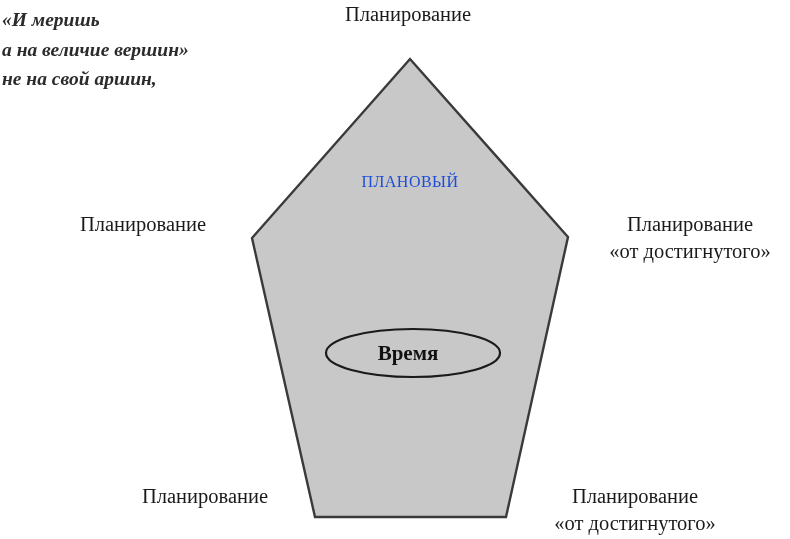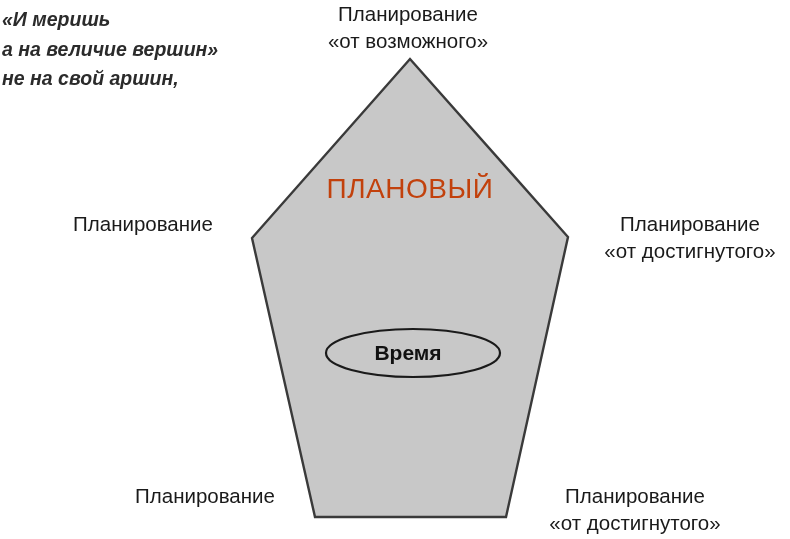--- a/index.html
+++ b/index.html
@@ -6,21 +6,21 @@
     margin: 0;
     padding: 0;
     background: #ffffff;
   }
   #canvas {
     position: relative;
     width: 784px;
     height: 539px;
     background: #ffffff;
     overflow: hidden;
-    font-family: Liberation Sans, sans-serif;
+    font-family: Liberation Serif, serif;
     color: #1a1a1a;
   }
   #diagram-svg {
     position: absolute;
     left: 0;
     top: 0;
     width: 790px;
     height: 539px;
   }
   .lbl {
@@ -51,23 +51,23 @@
   #label-left     { left: 143px; top: 211px; transform: translateX(-50%); }
   #label-right    { left: 690px; top: 211px; transform: translateX(-50%); }
   #label-bot-left { left: 205px; top: 483px; transform: translateX(-50%); }
   #label-bot-right{ left: 635px; top: 483px; transform: translateX(-50%); }
 
   #label-core {
     position: absolute;
     left: 410px;
     top: 173px;
     transform: translateX(-50%);
-    font-size: 28px;
+    font-size: 16px;
     letter-spacing: 0.5px;
-    color: #c2410c;
+    color: #1d4ed8;
     white-space: nowrap;
   }
   #label-ellipse {
     position: absolute;
     left: 408px;
     top: 341px;
     transform: translateX(-50%);
     font-size: 21px;
     font-weight: bold;
     color: #111111;
@@ -85,21 +85,20 @@
   </svg>
 
   <div id="quote">
     <span>«И меришь</span>
     <span>а на величие вершин»</span>
     <span>не на свой аршин,</span>
   </div>
 
   <div class="lbl" id="label-top">
     <span class="l1">Планирование</span>
-    <span class="l2">«от возможного»</span>
   </div>
 
   <div class="lbl" id="label-left">
     <span class="l1">Планирование</span>
   </div>
 
   <div class="lbl" id="label-right">
     <span class="l1">Планирование</span>
     <span class="l2">«от достигнутого»</span>
   </div>

